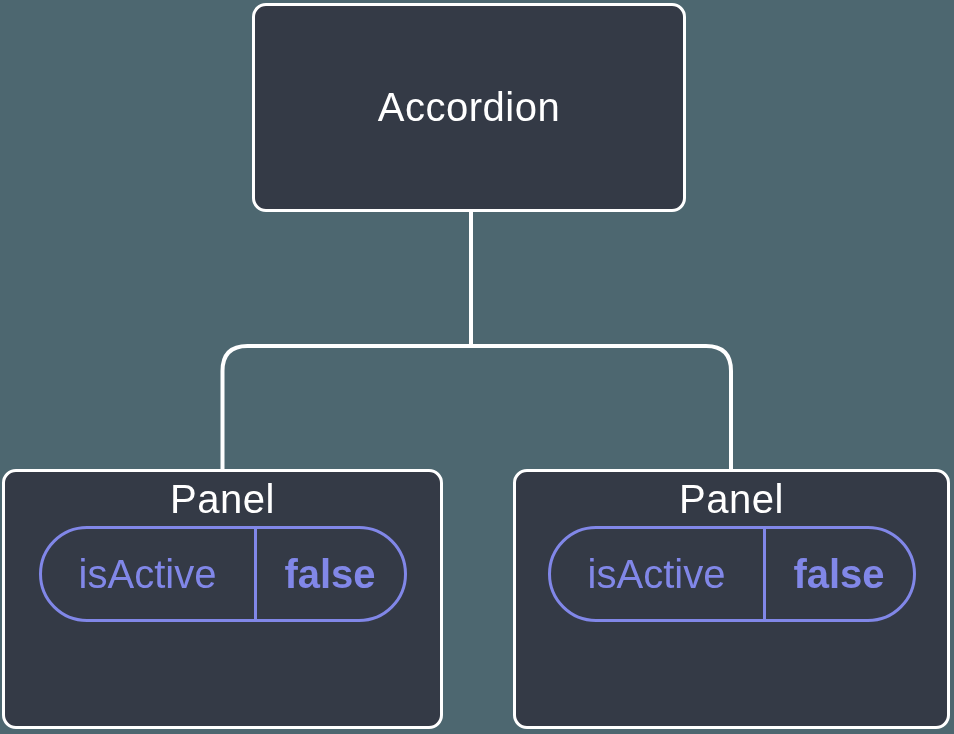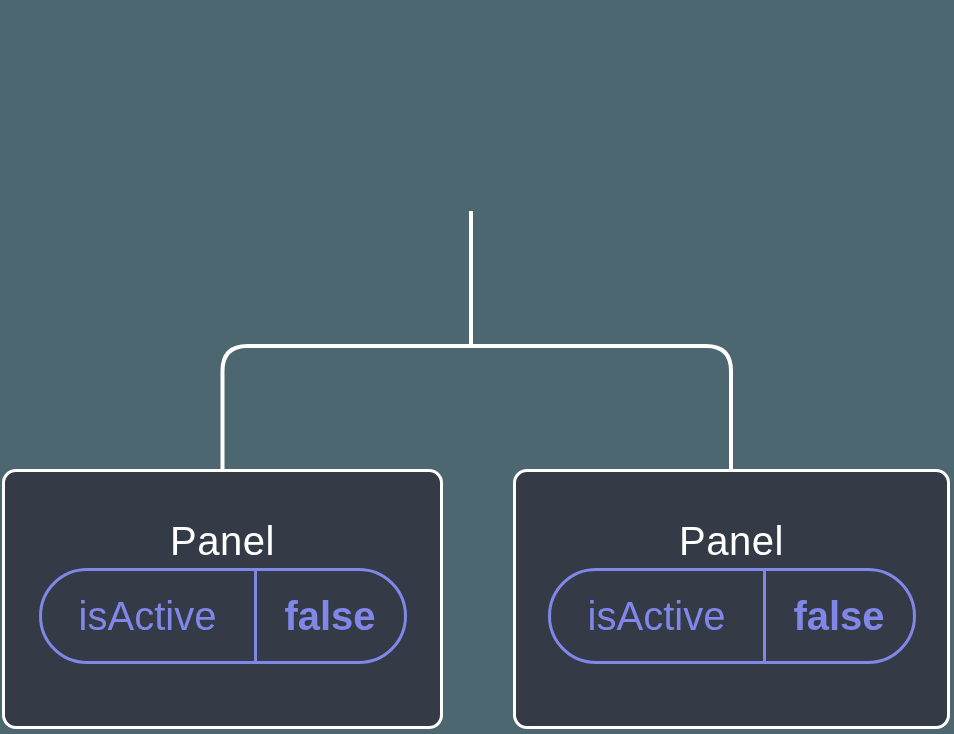--- a/index.html
+++ b/index.html
@@ -46,21 +46,20 @@
     font-weight: 500;
     letter-spacing: 0.5px;
     color: var(--node-text, #ffffff);
   }
   .node-panel {
     top: 469px;
     height: 260px;
     display: flex;
     flex-direction: column;
     align-items: center;
-    padding-top: 42px;
   }
   .node-panel-1 { left: 2px;   width: 441px; }
   .node-panel-2 { left: 513px; width: 437px; }
   .panel-title {
     height: 54px;
     line-height: 54px;
     text-align: center;
   }
   .state-pill {
     box-sizing: border-box;
@@ -91,20 +90,23 @@
 </head>
 <body>
 
 <div class="canvas">
 
   <svg class="connectors" viewBox="0 0 954 734" xmlns="http://www.w3.org/2000/svg" aria-hidden="true">
     <path d="M 471 211 L 471 346"></path>
     <path d="M 222.5 469 L 222.5 371 Q 222.5 346 247.5 346 L 706 346 Q 731 346 731 371 L 731 469"></path>
   </svg>
 
+  <div class="node node-root">
+    <span class="node-label">Accordion</span>
+  </div>
 
   <div class="node node-panel node-panel-1">
     <div class="node-label panel-title">Panel</div>
     <div class="state-pill">
       <div class="state-key">isActive</div>
       <div class="state-value">false</div>
     </div>
   </div>
 
   <div class="node node-panel node-panel-2">

